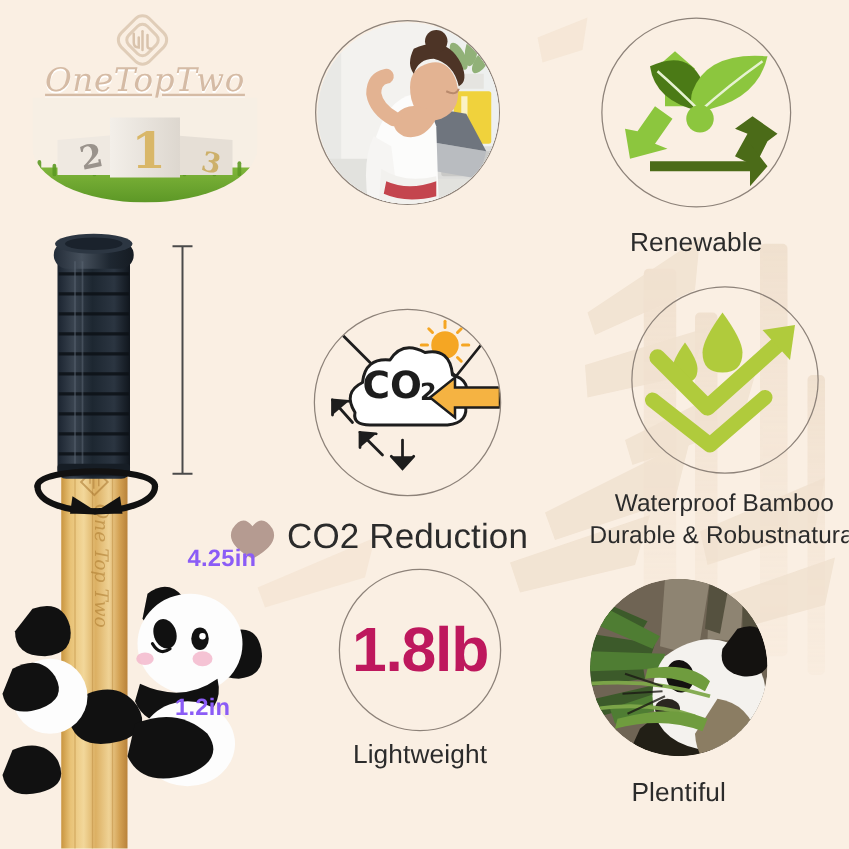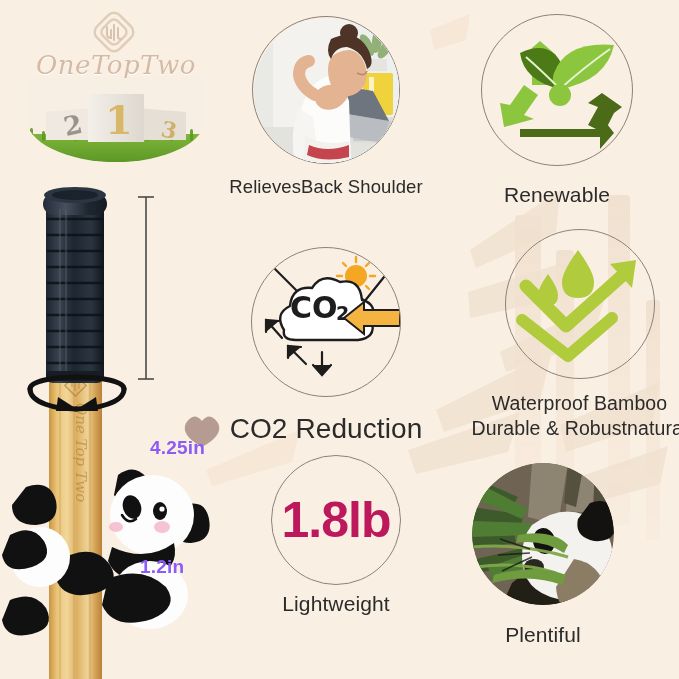--- a/index.html
+++ b/index.html
@@ -26,20 +26,21 @@
   .caption .line{display:block;}
 
   
   .brand{position:absolute;left:8px;top:4px;width:216px;height:158px;z-index:6;}
   .brand-mark{position:absolute;left:84px;top:6px;width:44px;height:44px;}
   .brand-name{
     position:absolute;left:0;top:46px;width:216px;text-align:center;
     font-family:"DejaVu Serif", serif;font-style:italic;
     font-size:26px;color:#d5bba5;letter-spacing:.5px;
     text-shadow:0 1px 0 #fff;
+    text-decoration:underline;
   }
   .podium{position:absolute;left:18px;top:74px;width:180px;height:84px;}
 
   
   .product{position:absolute;left:0;top:175px;width:230px;height:504px;z-index:4;}
 
   
   .dim-txt{
     position:absolute;font-weight:bold;color:#8b5cf6;
     font-size:19px;letter-spacing:.2px;
@@ -281,21 +282,20 @@
           <path d="M84 36 Q104 26 112 48 Q118 70 100 78 Q82 84 76 62 Q72 42 84 36 Z" fill="#e3b392"></path>
           <path d="M78 22 Q104 10 116 34 Q122 48 114 52 Q110 34 94 30 Q82 30 78 42 Q72 34 78 22 Z" fill="#4d3426"></path>
           <circle cx="96" cy="16" r="9" fill="#4d3426"></circle>
           <path d="M104 56 q8 4 10 -2" stroke="#b98a6c" stroke-width="1.6" fill="none"></path>
           <path d="M96 78 Q86 96 70 92 Q58 86 64 74 Q74 64 88 70 Z" fill="#e3b392"></path>
           <path d="M62 78 Q48 70 46 58 Q46 46 56 44" stroke="#e3b392" stroke-width="12" fill="none" stroke-linecap="round"></path>
         </g>
       </svg>
     </div>
     <div class="caption" style="margin-top:11px;font-size:18.5px;">
-      <span class="line">RelievesBack  Shoulder</span>
     </div>
   </div>
 
   <div class="cell" style="left:479px;top:14px;width:156px;">
     <div class="circle ring" style="width:152px;height:152px;">
       <svg viewBox="0 0 152 152" width="152" height="152">
         <g>
           <path d="M58 26 L74 40 L66 46 L66 70 L50 70 L50 46 L42 40 Z" fill="#8cc63e"></path>
           <path d="M22 112 L18 88 L28 90 L42 70 L56 80 L42 100 L52 104 Z" fill="#8cc63e"></path>
           <path d="M120 78 L140 92 L132 98 L122 118 L106 110 L116 92 L106 88 Z" fill="#4b6b18"></path>

